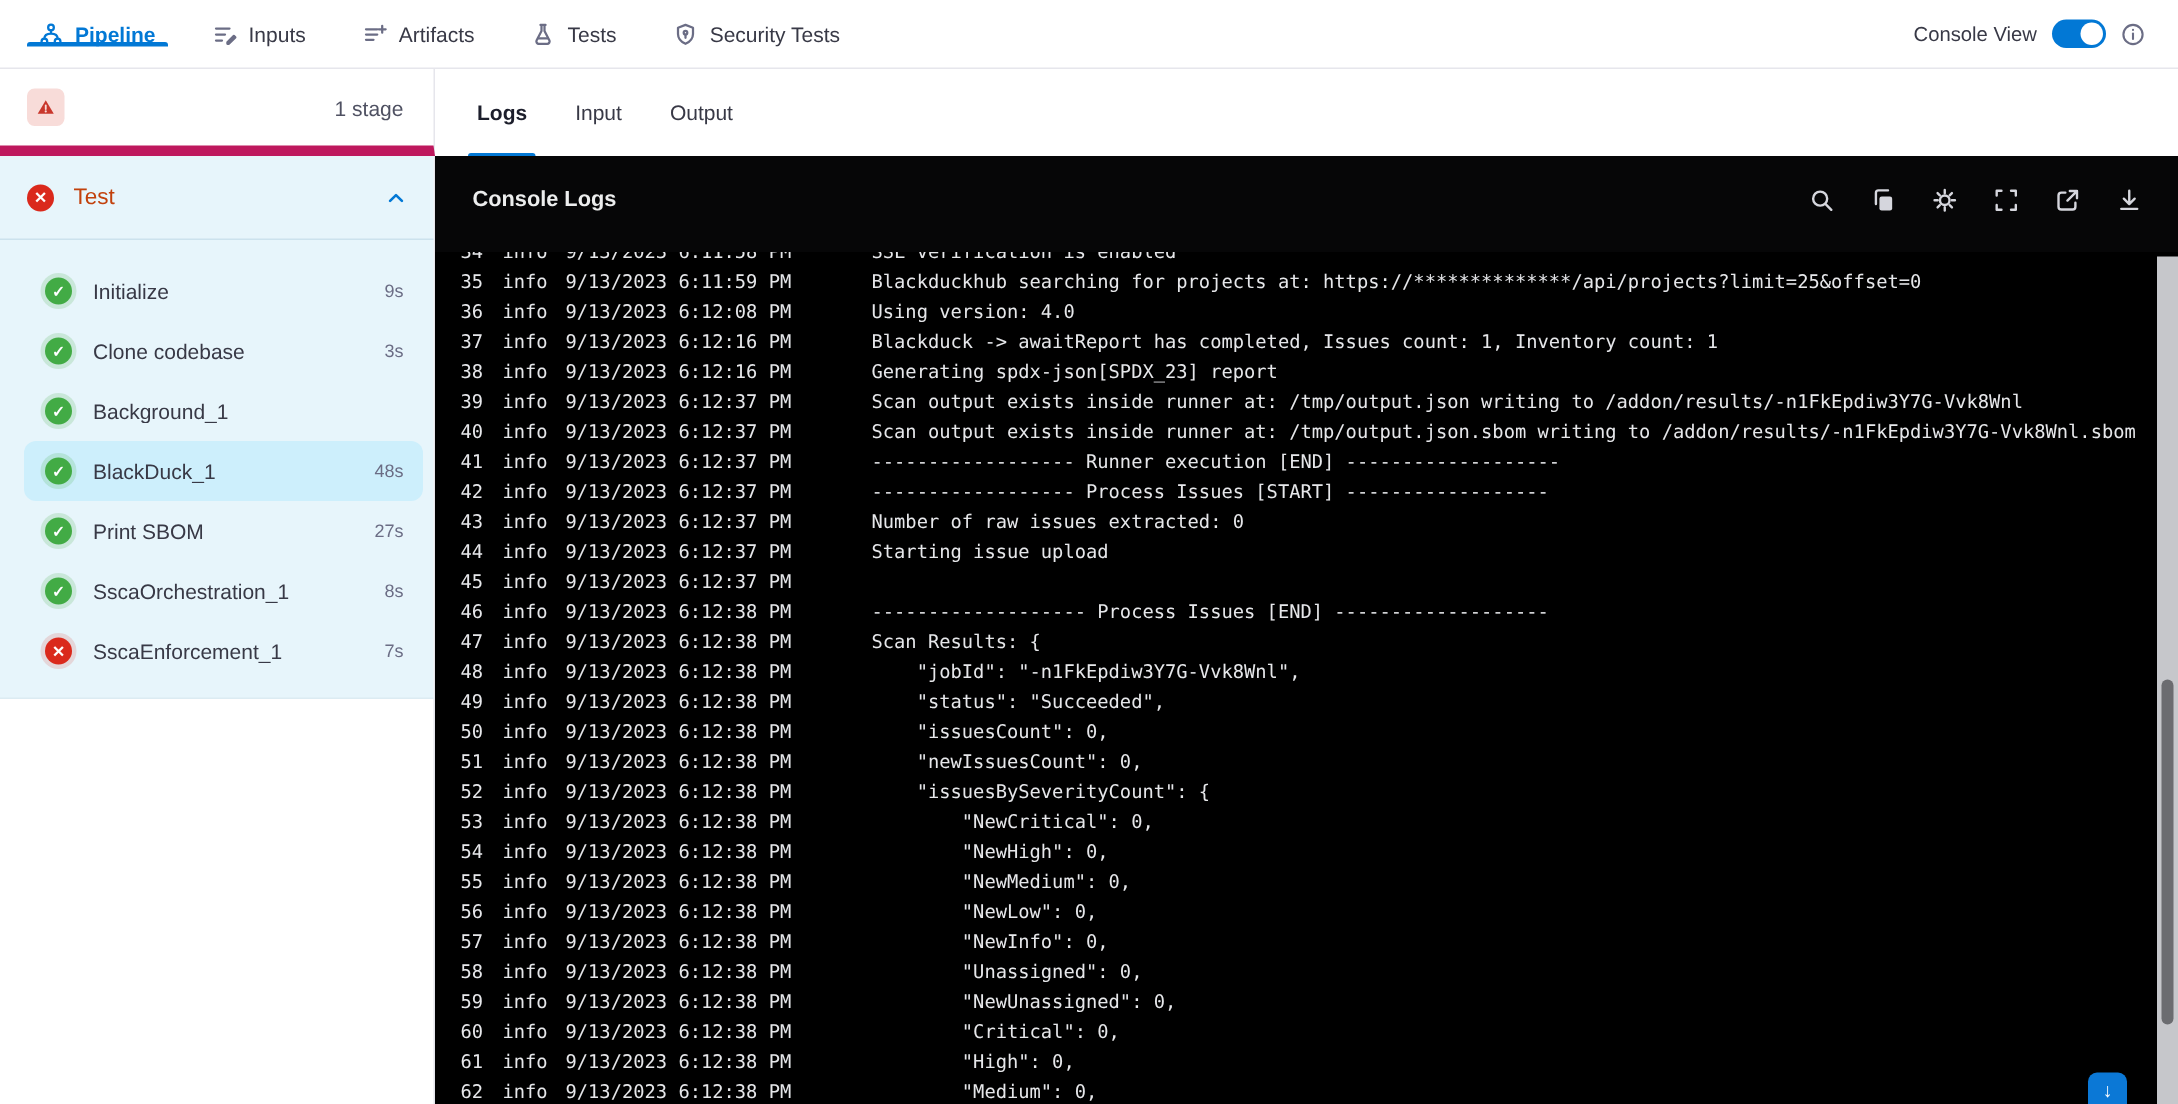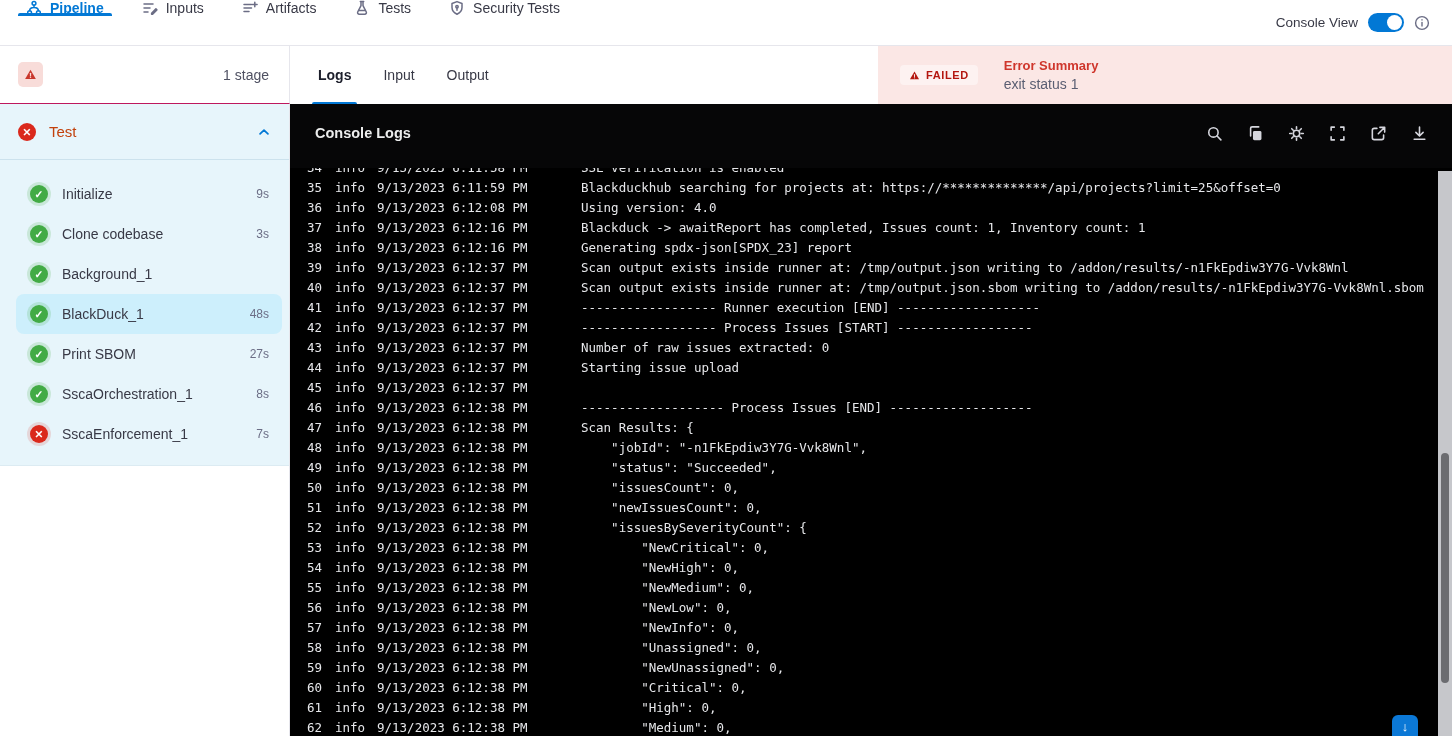--- a/index.html
+++ b/index.html
@@ -4,39 +4,39 @@
 <style>
   * { margin:0; padding:0; box-sizing:border-box; }
   html,body { width:1452px; height:736px; overflow:hidden; background:#fff;
     font-family:"Liberation Sans", sans-serif; }
   .app { position:relative; width:1452px; height:736px; }
 
   
   .topnav { position:absolute; left:0; top:0; width:1452px; height:46px;
     background:#fff; border-bottom:1px solid #e6e6ec; display:flex; align-items:stretch;
     padding:0 22px 0 24px; z-index:5; }
-  .nav-tabs { display:flex; align-items:flex-start; gap:34px; }
+  .nav-tabs { display:flex; align-items:center; gap:34px; }
   .nav-tab { position:relative; display:flex; align-items:center; gap:8px; cursor:pointer;
     color:#383946; font-size:14px; padding:0 2px; }
   .nav-tab .nicon { display:flex; color:#6b6d85; }
   .nav-tab.active { color:#0278d5; font-weight:700; }
   .nav-tab.active .nicon { color:#0278d5; }
   .nav-tab.active::after { content:""; position:absolute; left:-6px; right:-6px; bottom:0;
     height:3px; background:#0278d5; border-radius:2px 2px 0 0; }
   .nav-right { margin-left:auto; display:flex; align-items:center; gap:10px; }
   .cv-label { font-size:13.5px; color:#383946; }
   .toggle { width:36px; height:19px; border-radius:10px; background:#0278d5; position:relative; cursor:pointer; }
   .toggle .knob { position:absolute; top:2px; right:2px; width:15px; height:15px; border-radius:50%; background:#fff; }
   .info-ic { color:#6b6d85; display:flex; cursor:pointer; }
 
   svg.ic { display:block; }
 
   
   .sidebar-top { position:absolute; left:0; top:46px; width:290px; height:58px; background:#fff;
-    border-right:1px solid #e6e6ec; border-bottom:1px solid #be185d;
+    border-right:1px solid #e6e6ec; border-bottom:7px solid #be185d;
     display:flex; align-items:center; justify-content:space-between; padding:0 20px 0 18px; }
   .warn-chip { width:25px; height:25px; border-radius:5px; background:#f8dcd9;
     display:flex; align-items:center; justify-content:center; color:#c9372c; }
   .stage-count { font-size:14px; color:#4f5162; }
 
   .main-tabbar { position:absolute; left:290px; top:46px; width:588px; height:58px; background:#fff;
     display:flex; align-items:stretch; gap:20px; padding:0 0 0 22px; }
   .mtab { position:relative; display:flex; align-items:center; font-size:14px; color:#383946;
     padding:0 6px; cursor:pointer; }
   .mtab.active { font-weight:700; color:#1c1e2b; }
@@ -175,34 +175,20 @@
     </span>
     <span class="stage-count">1 stage</span>
   </div>
 
   <div class="main-tabbar" id="main-tabs">
       <div class="mtab active">Logs</div>
       <div class="mtab">Input</div>
       <div class="mtab">Output</div>
     </div>
 
-  <div class="error-panel">
-    <span class="failed-badge">
-      <svg class="ic" width="11" height="11" viewBox="0 0 16 16">
-          <path d="M8 2.2 14.6 13.4H1.4L8 2.2Z" fill="#b41710"></path>
-          <line x1="8" y1="6.5" x2="8" y2="9.5" stroke="#fbe7e5" stroke-width="1.5" stroke-linecap="round"></line>
-          <circle cx="8" cy="11.4" r="0.9" fill="#fbe7e5"></circle>
-        </svg>
-      <span>FAILED</span>
-    </span>
-    <span class="err-texts">
-      <span class="err-title">Error Summary</span>
-      <span class="err-msg">exit status 1</span>
-    </span>
-  </div>
 
   <div class="sidebar">
     <div class="stage-panel">
       <div class="stage-header">
         <span class="hd-ic">✕</span>
         <span class="stage-name">Test</span>
         <span class="chev">
           <svg class="ic" width="14" height="14" viewBox="0 0 16 16" fill="none" stroke="currentColor" stroke-width="2" stroke-linecap="round" stroke-linejoin="round">
               <path d="M3.5 10.2 8 5.8l4.5 4.4"></path>
             </svg>

